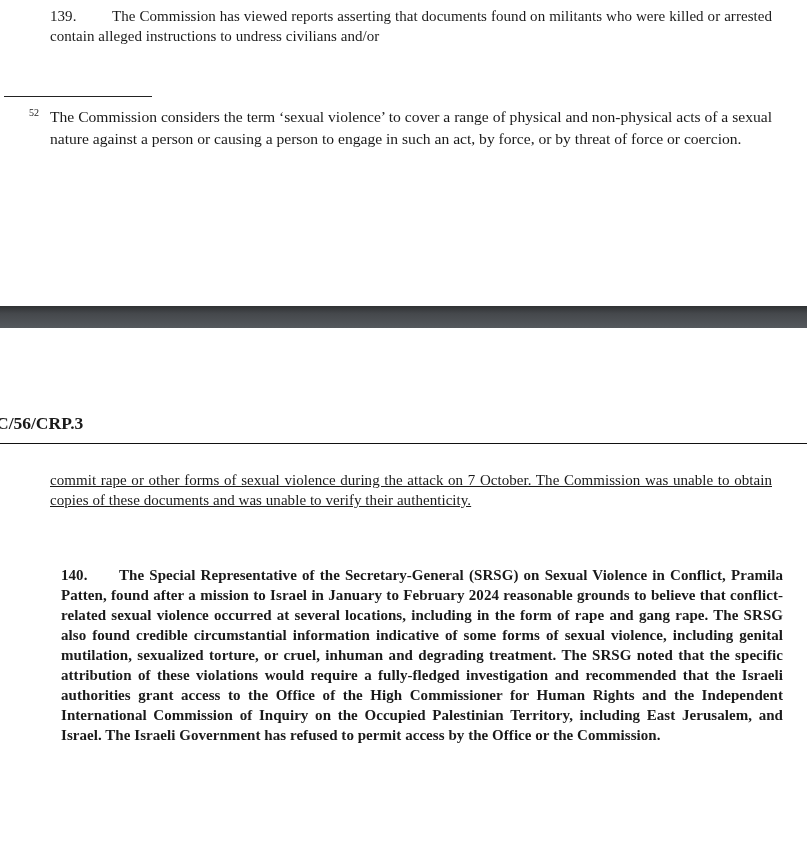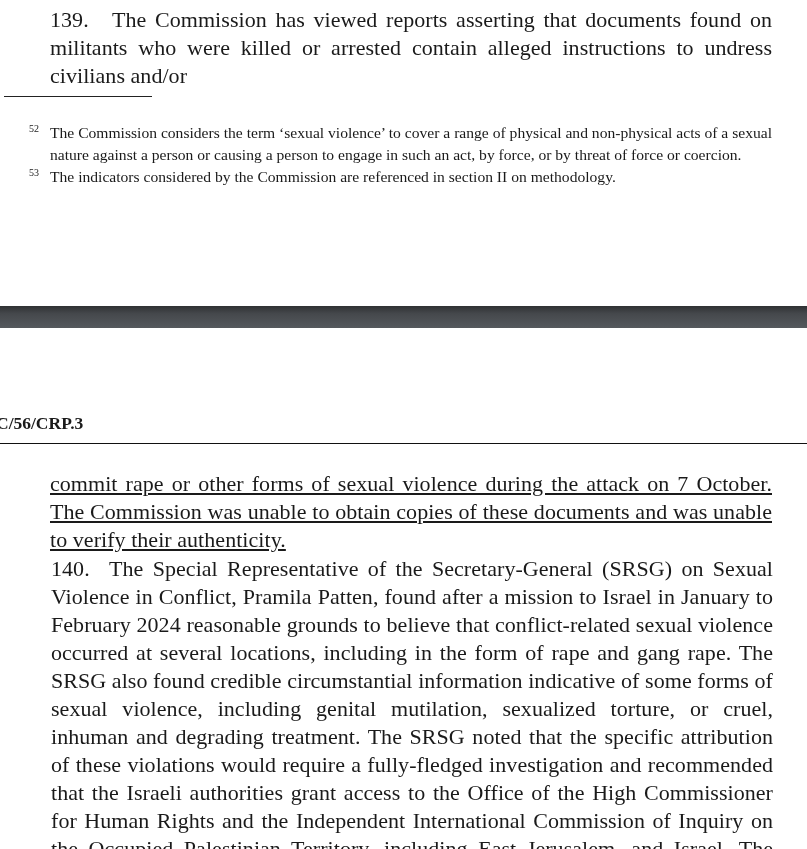--- a/index.html
+++ b/index.html
@@ -12,30 +12,30 @@
     }
     .page { position: absolute; left: 0; width: 807px; background: #fff; overflow: hidden; }
     .page-top { top: 0; height: 306px; }
     .page-bottom { top: 328px; height: 521px; }
     .page-gap {
       position: absolute; left: 0; top: 306px; width: 807px; height: 22px;
       background: linear-gradient(to bottom, #2f3133 0%, #45484c 35%, #55595d 100%);
     }
     .para {
       position: absolute; left: 50px; width: 722px;
-      font-size: 22px; line-height: 28px;
+      font-size: 15px; line-height: 20px;
       text-align: justify; text-align-last: left;
       letter-spacing: 0.05px;
     }
     .para .num { display: inline-block; width: 62px; }
     .p139-top { top: 6px; }
     .footnote-rule {
       position: absolute; left: 4px; top: 96px; width: 148px; height: 1px; background: #222;
     }
-    .footnotes { position: absolute; left: 24px; top: 106px; width: 750px; font-size: 15.6px; line-height: 22px; margin-top: 16px; }
+    .footnotes { position: absolute; left: 24px; top: 106px; width: 750px; font-size: 15.6px; line-height: 22px; }
     .fn { position: relative; padding-left: 26px; }
     .fn .fn-mark { position: absolute; left: 0; top: -4px; font-size: 10px; width: 20px; text-align: center; }
     .fn-text { display: block; }
     .symbol-header {
       position: absolute; left: -4px; top: 412px;
       font-weight: bold; font-size: 17.5px; line-height: 22px;
     }
     .header-rule { position: absolute; left: 0; top: 443px; width: 807px; height: 1px; background: #111; }
     .p139-cont { top: 470px; text-decoration: underline; }
     .p140 { top: 554px; }
@@ -48,31 +48,27 @@
     <span class="num">139.</span><span>The Commission has viewed reports asserting that documents found on militants who were killed or arrested contain alleged instructions to undress civilians and/or</span>
   </p>
 
   <div class="footnote-rule"></div>
 
   <div class="footnotes">
     <div class="fn">
       <span class="fn-mark">52</span>
       <span class="fn-text">The Commission considers the term ‘sexual violence’ to cover a range of physical and non-physical acts of a sexual nature against a person or causing a person to engage in such an act, by force, or by threat of force or coercion.</span>
     </div>
-    <div class="fn">
-      <span class="fn-mark">53</span>
-      <span class="fn-text">The indicators considered by the Commission are referenced in section II on methodology.</span>
-    </div>
   </div>
 </div>
 
 <div class="page-gap"></div>
 
 <div class="page page-bottom"></div>
 
 <div class="symbol-header">C/56/CRP.3</div>
 <div class="header-rule"></div>
 
 <p class="para p139-cont" style="margin:0;">commit rape or other forms of sexual violence during the attack on 7 October. The Commission was unable to obtain copies of these documents and was unable to verify their authenticity.</p>
 
-<p class="para p140" style="margin:1px;">
+<p class="para p140" style="margin:11px;font-weight:bold;">
   <span class="num" style="width:58px;">140.</span><span>The Special Representative of the Secretary-General (SRSG) on Sexual Violence in Conflict, Pramila Patten, found after a mission to Israel in January to February 2024 reasonable grounds to believe that conflict-related sexual violence occurred at several locations, including in the form of rape and gang rape. The SRSG also found credible circumstantial information indicative of some forms of sexual violence, including genital mutilation, sexualized torture, or cruel, inhuman and degrading treatment. The SRSG noted that the specific attribution of these violations would require a fully-fledged investigation and recommended that the Israeli authorities grant access to the Office of the High Commissioner for Human Rights and the Independent International Commission of Inquiry on the Occupied Palestinian Territory, including East Jerusalem, and Israel. The Israeli Government has refused to permit access by the Office or the Commission.</span>
 </p>
 
 </body></html>

